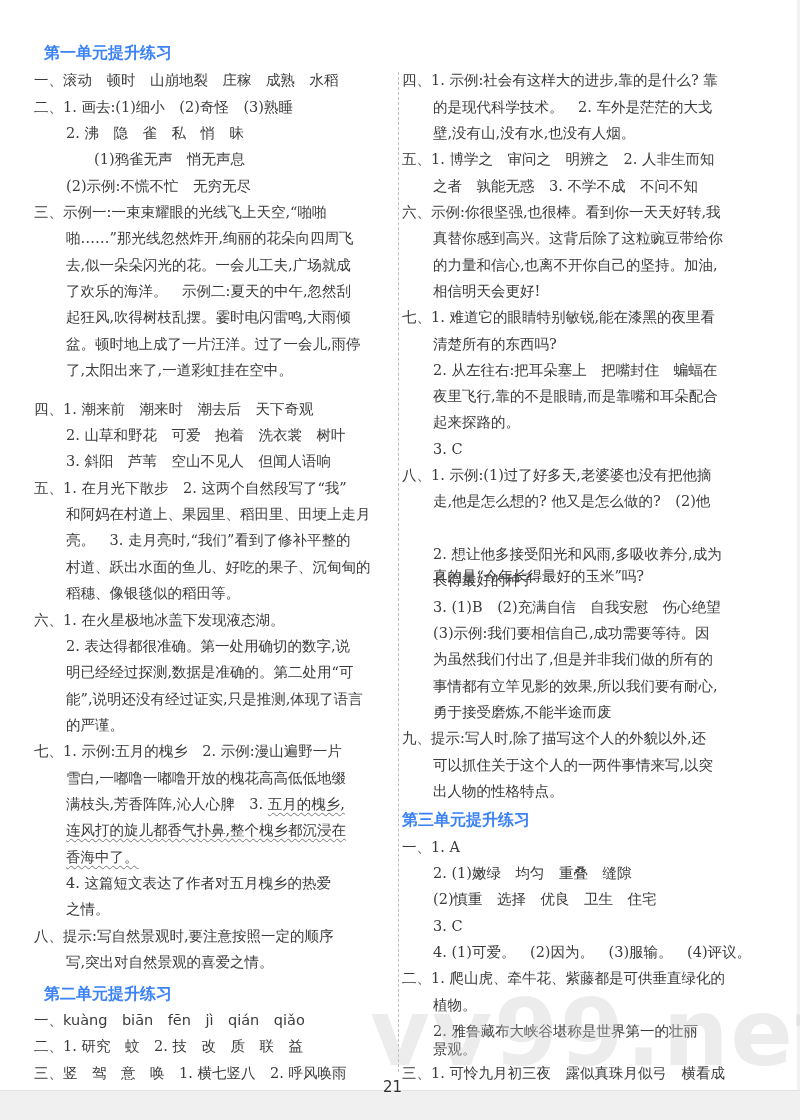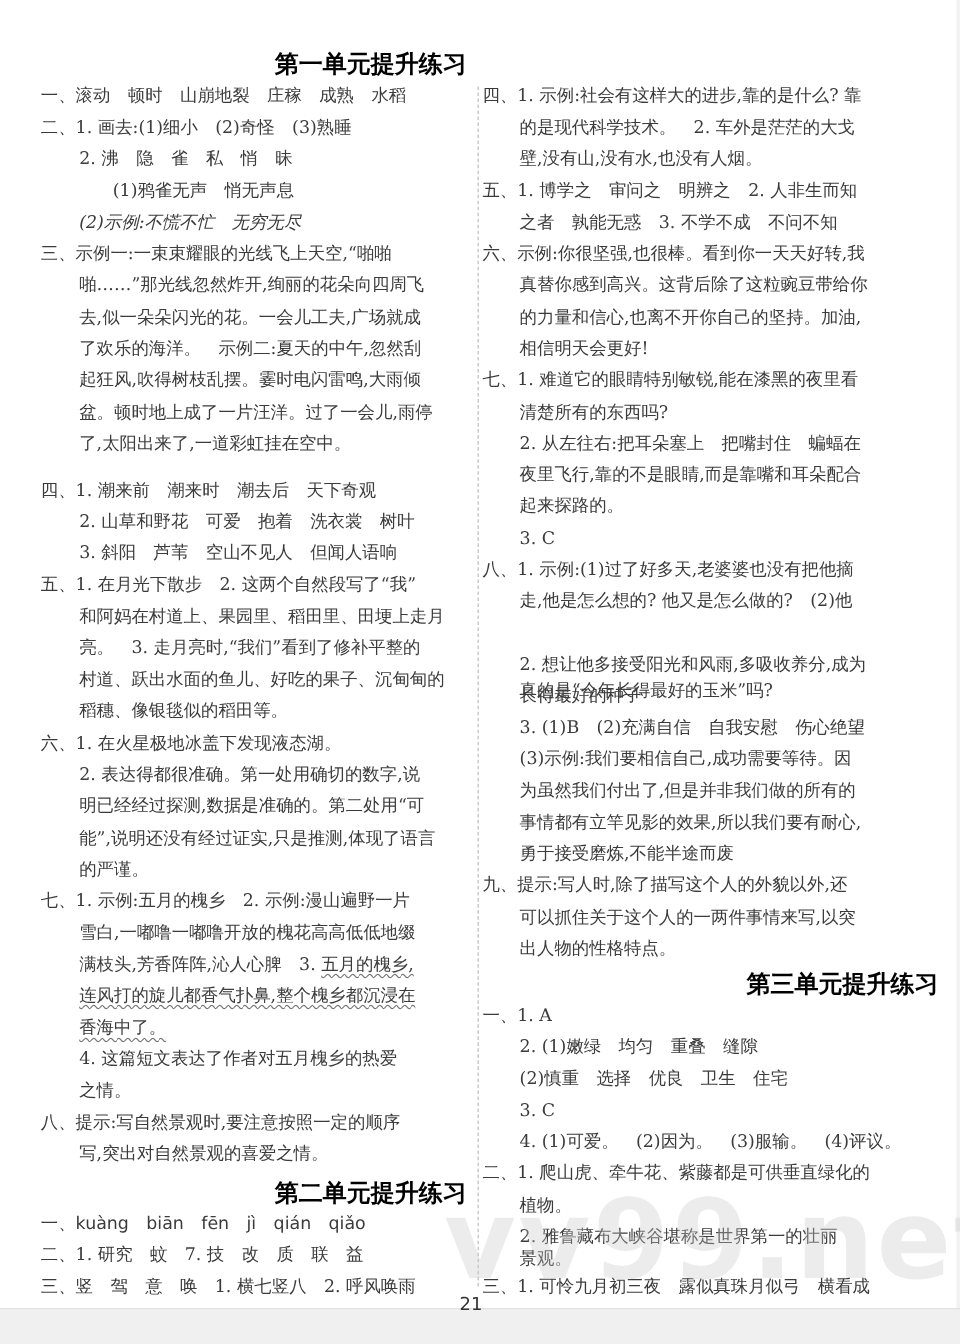--- a/index.html
+++ b/index.html
@@ -8,21 +8,21 @@
   .page{position:absolute;left:0;top:0;width:800px;height:1120px;}
   .bottom-strip{position:absolute;left:0;top:1090px;width:800px;height:30px;background:#f0f0f0;border-top:1px solid #e2e2e2;}
   .right-edge{position:absolute;left:797px;top:0;width:3px;height:1090px;background:#f2f2f2;}
   .title{position:absolute;top:8px;left:0;width:800px;text-align:center;font-family:"DejaVu Sans","Liberation Sans",sans-serif;
          font-size:20px;font-weight:bold;letter-spacing:8px;color:#333;}
   .divider{position:absolute;left:398px;top:72px;height:1000px;border-left:1.5px dashed #bdbdbd;}
   .col{position:absolute;top:0;}
   .col-left{left:44px;width:345px;}
   .col-right{left:402px;width:380px;}
   .line{position:absolute;white-space:nowrap;font-size:14.5px;line-height:18px;color:#3b3b3b;}
-  .h{font-family:"DejaVu Sans","Liberation Sans",sans-serif;font-weight:bold;font-size:20px;color:#000000;text-align:right;}
+  .h{font-family:"DejaVu Sans","Liberation Sans",sans-serif;font-weight:bold;font-size:16px;color:#3b82f6;text-align:left;}
   .wavy{text-decoration:underline wavy #777;text-underline-offset:3px;text-decoration-thickness:1px;}
   .pinyin{font-family:"DejaVu Sans","Liberation Sans",sans-serif;font-size:14.5px;}
   .page-number{position:absolute;left:383px;top:1058px;font-family:"DejaVu Sans","Liberation Sans",sans-serif;font-size:15px;color:#333;}
   .watermark{position:absolute;left:370px;top:988px;font-family:"DejaVu Sans","Liberation Sans",sans-serif;font-weight:bold;
              font-size:92px;letter-spacing:2px;color:rgba(200,200,200,0.35);line-height:1;pointer-events:none;}
 </style>
 </head>
 <body>
 
 <div class="page">
@@ -30,21 +30,21 @@
   <div class="bottom-strip"></div>
 
   <div class="divider"></div>
 
   <div class="col col-left">
     <div class="line h" style="top:44px;left:0;width:345px;">第一单元提升练习</div>
     <div class="line" style="top:71px;left:-10px;">一、滚动　顿时　山崩地裂　庄稼　成熟　水稻</div>
     <div class="line" style="top:98px;left:-10px;">二、1. 画去:(1)细小　(2)奇怪　(3)熟睡</div>
     <div class="line" style="top:124px;left:22px;">2. 沸　隐　雀　私　悄　昧</div>
     <div class="line" style="top:150px;left:22px;margin-left:28px;">(1)鸦雀无声　悄无声息</div>
-    <div class="line" style="top:177px;left:22px;font-style:italic;">(2)示例:不慌不忙　无穷无尽</div>
+    <div class="line" style="top:177px;left:22px;">(2)示例:不慌不忙　无穷无尽</div>
     <div class="line" style="top:203px;left:-10px;">三、示例一:一束束耀眼的光线飞上天空,“啪啪</div>
     <div class="line" style="top:229px;left:22px;">啪……”那光线忽然炸开,绚丽的花朵向四周飞</div>
     <div class="line" style="top:256px;left:22px;">去,似一朵朵闪光的花。一会儿工夫,广场就成</div>
     <div class="line" style="top:282px;left:22px;">了欢乐的海洋。　示例二:夏天的中午,忽然刮</div>
     <div class="line" style="top:308px;left:22px;">起狂风,吹得树枝乱摆。霎时电闪雷鸣,大雨倾</div>
     <div class="line" style="top:335px;left:22px;">盆。顿时地上成了一片汪洋。过了一会儿,雨停</div>
     <div class="line" style="top:361px;left:22px;">了,太阳出来了,一道彩虹挂在空中。</div>
     <div class="line" style="top:400px;left:-10px;">四、1. 潮来前　潮来时　潮去后　天下奇观</div>
     <div class="line" style="top:426px;left:22px;">2. 山草和野花　可爱　抱着　洗衣裳　树叶</div>
     <div class="line" style="top:452px;left:22px;">3. 斜阳　芦苇　空山不见人　但闻人语响</div>
@@ -65,21 +65,21 @@
     </div>
     <div class="line wavy" style="top:821px;left:22px;">连风打的旋儿都香气扑鼻,整个槐乡都沉浸在</div>
     <div class="line wavy" style="top:848px;left:22px;">香海中了。</div>
     <div class="line" style="top:874px;left:22px;">4. 这篇短文表达了作者对五月槐乡的热爱</div>
     <div class="line" style="top:900px;left:22px;">之情。</div>
     <div class="line" style="top:927px;left:-10px;">八、提示:写自然景观时,要注意按照一定的顺序</div>
     <div class="line" style="top:953px;left:22px;">写,突出对自然景观的喜爱之情。</div>
 
     <div class="line h" style="top:985px;left:0;width:345px;">第二单元提升练习</div>
     <div class="line pinyin" style="top:1011px;left:-10px;">一、kuàng　biān　fēn　jì　qián　qiǎo</div>
-    <div class="line" style="top:1037px;left:-10px;">二、1. 研究　蚊　7. 技　改　质　联　益</div>
+    <div class="line" style="top:1037px;left:-10px;">二、1. 研究　蚊　2. 技　改　质　联　益</div>
     <div class="line" style="top:1063px;left:-10px;top:1064px;">三、竖　驾　意　唤　1. 横七竖八　2. 呼风唤雨</div>
   </div>
 
   <div class="col col-right">
     <div class="line" style="top:71px;left:0;">四、1. 示例:社会有这样大的进步,靠的是什么? 靠</div>
     <div class="line" style="top:98px;left:31px;">的是现代科学技术。　2. 车外是茫茫的大戈</div>
     <div class="line" style="top:124px;left:31px;">壁,没有山,没有水,也没有人烟。</div>
     <div class="line" style="top:150px;left:0;">五、1. 博学之　审问之　明辨之　2. 人非生而知</div>
     <div class="line" style="top:177px;left:31px;">之者　孰能无惑　3. 不学不成　不问不知</div>
     <div class="line" style="top:203px;left:0;">六、示例:你很坚强,也很棒。看到你一天天好转,我</div>

